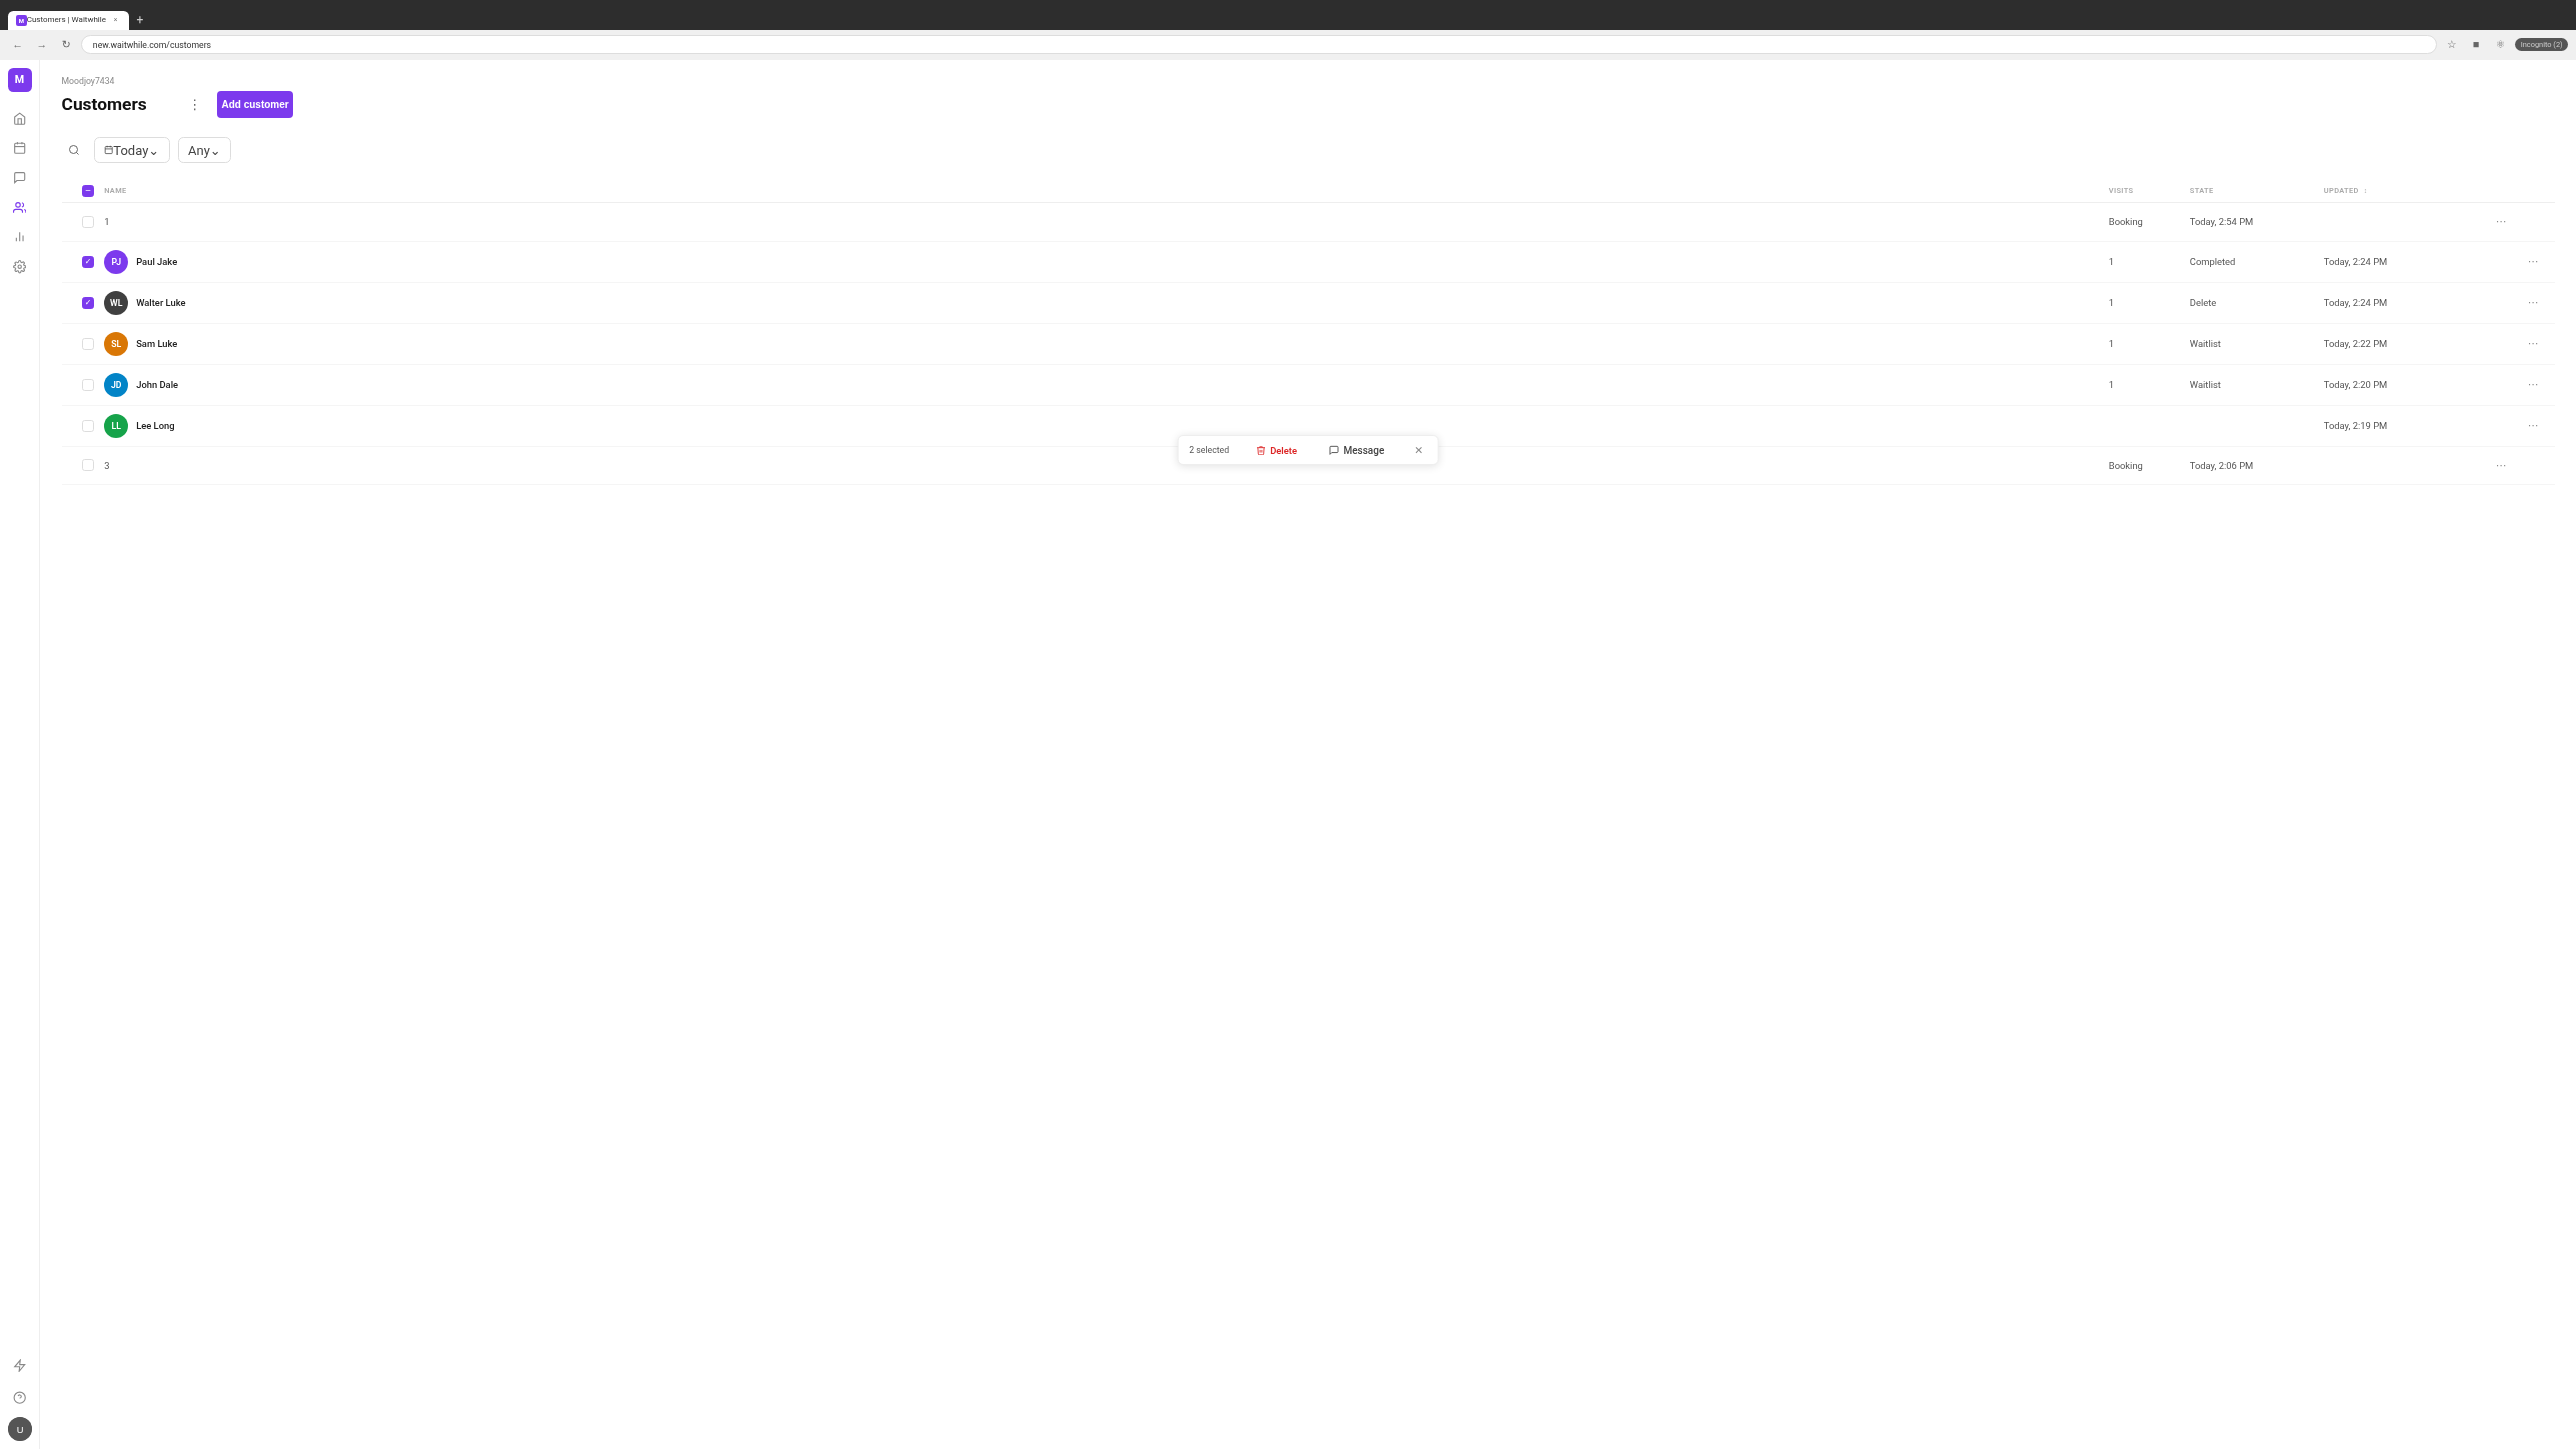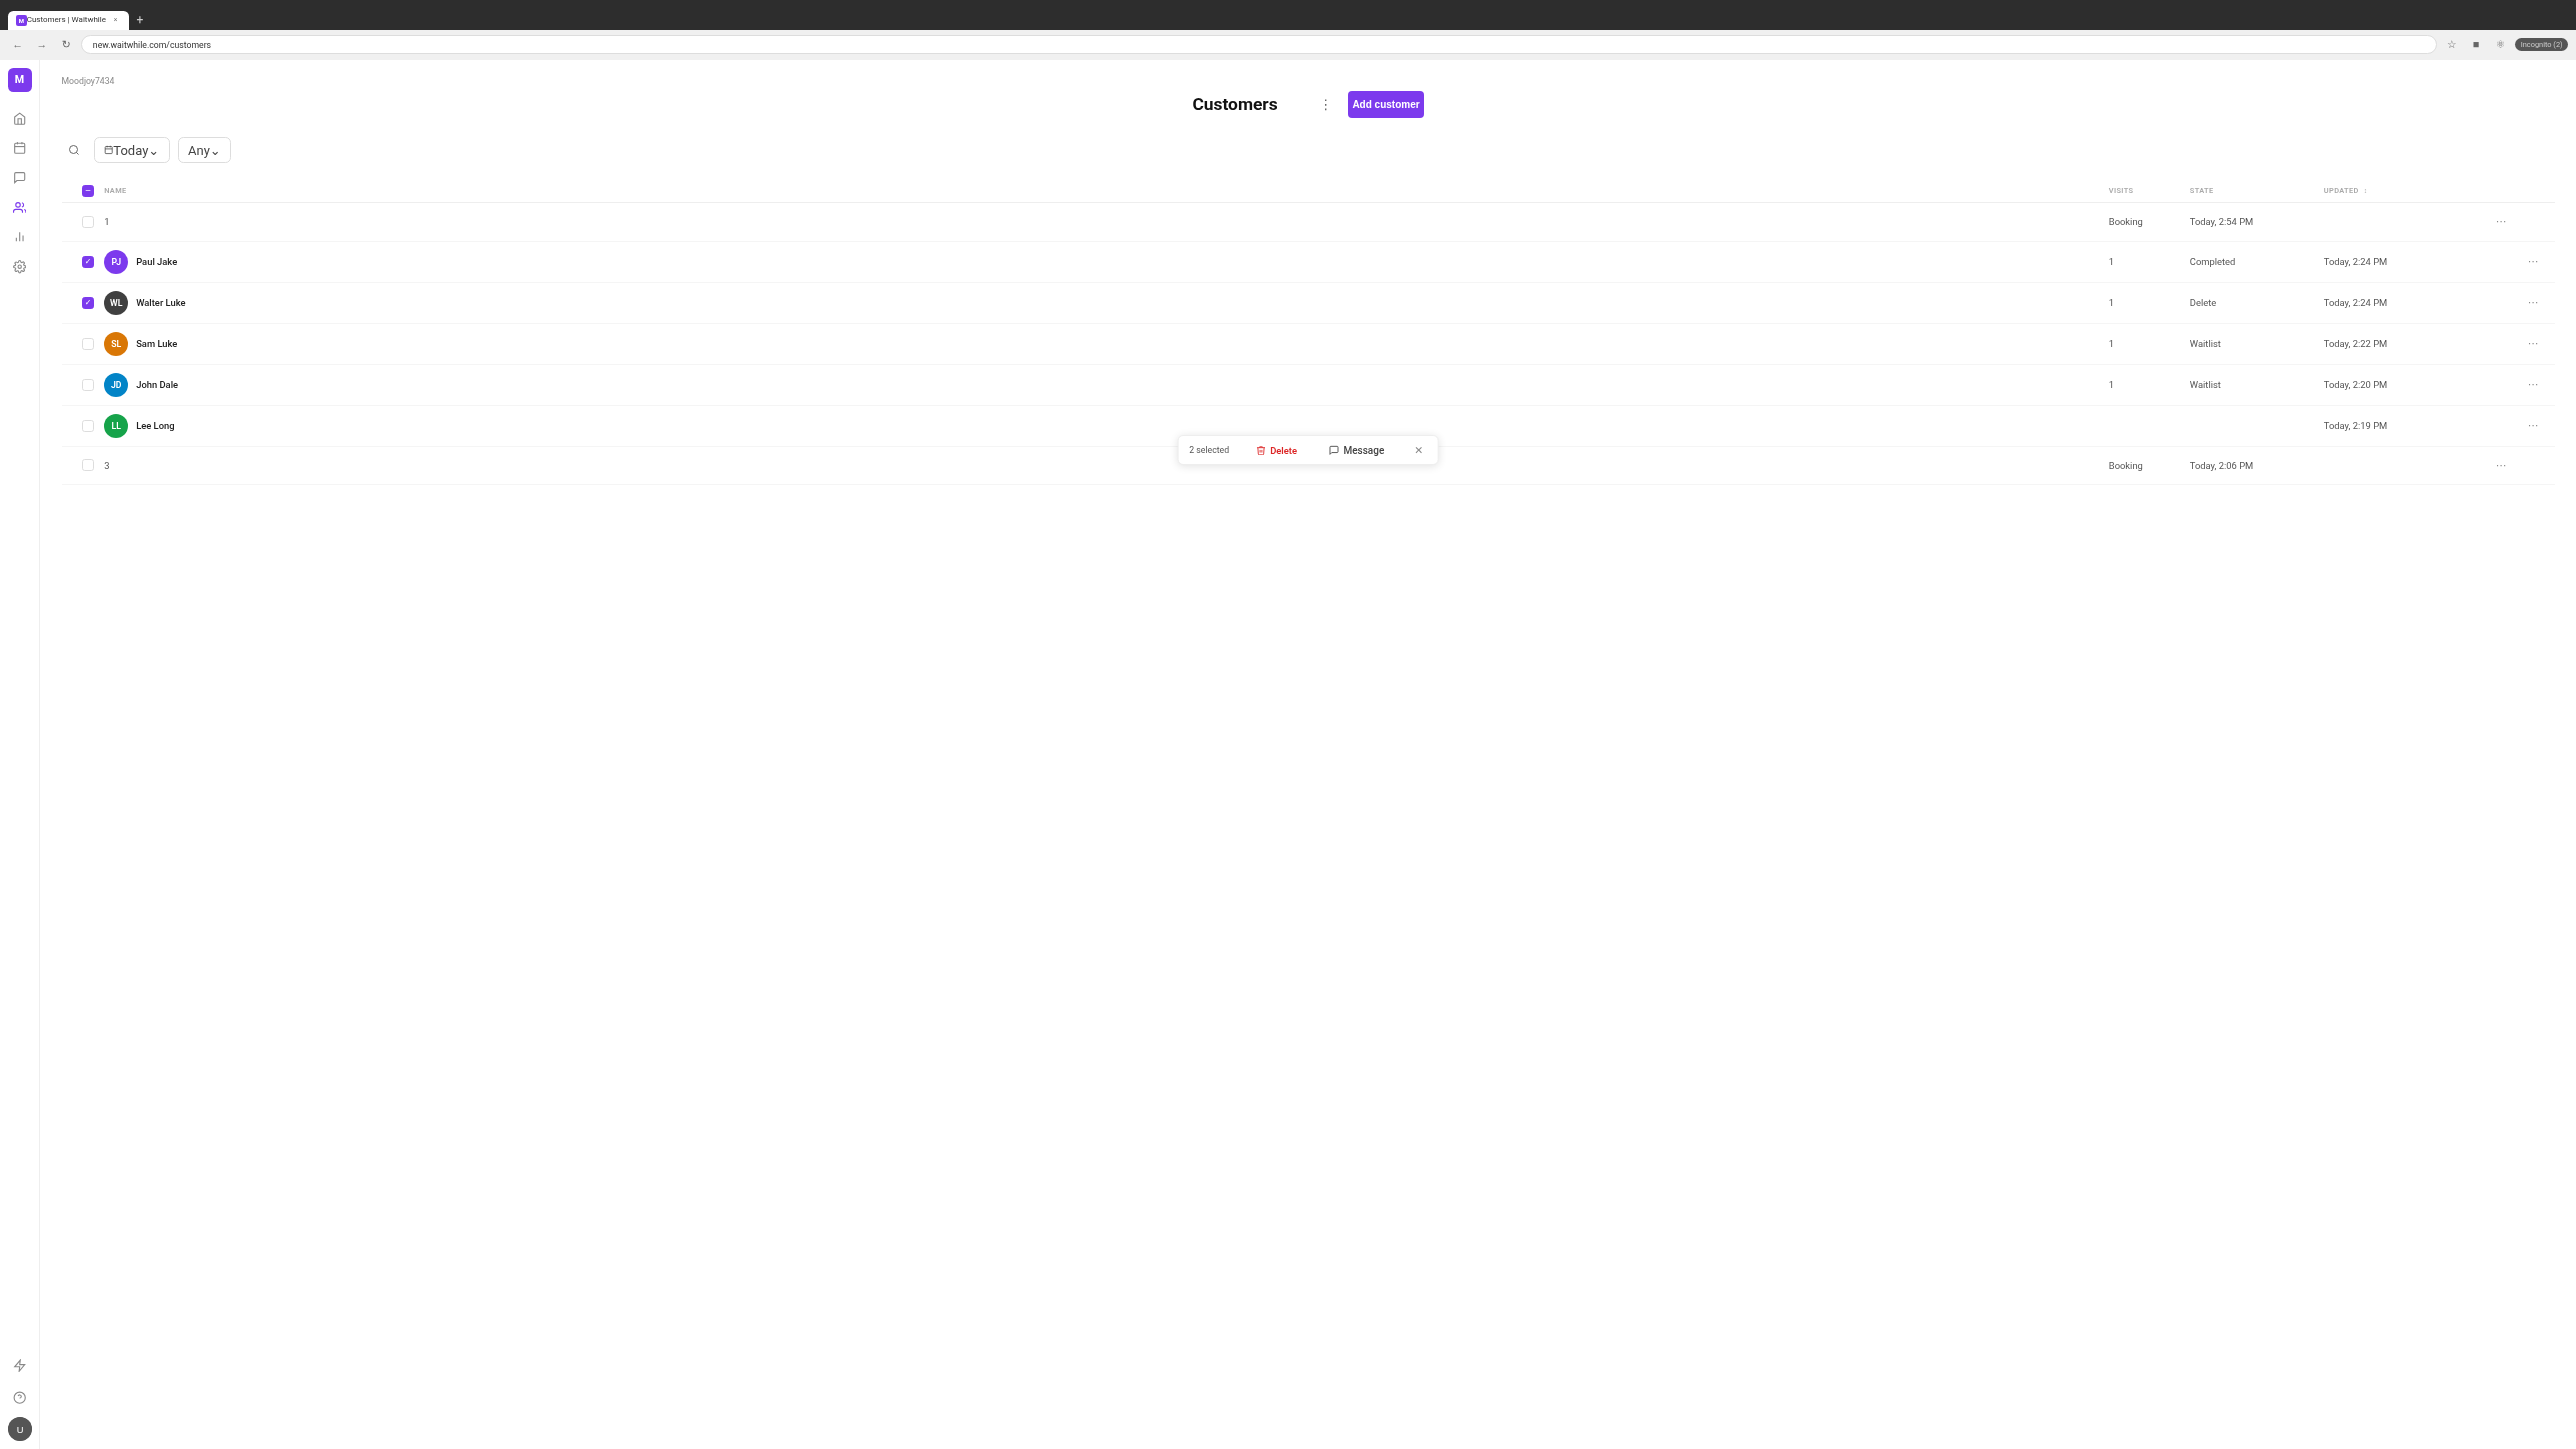--- a/index.html
+++ b/index.html
@@ -209,21 +209,21 @@
     .main-content {
       flex: 1;
       padding: 16px 21.5px;
       overflow: auto;
       background: white;
     }
 
     .page-header {
       display: flex;
       align-items: center;
-      justify-content: center;
+      justify-content: flex-start;
       margin-bottom: 19px;
       gap: 36px;
     }
 
     .page-title {
       font-size: 17.4px;
       font-weight: 700;
       color: #111;
     }
 

